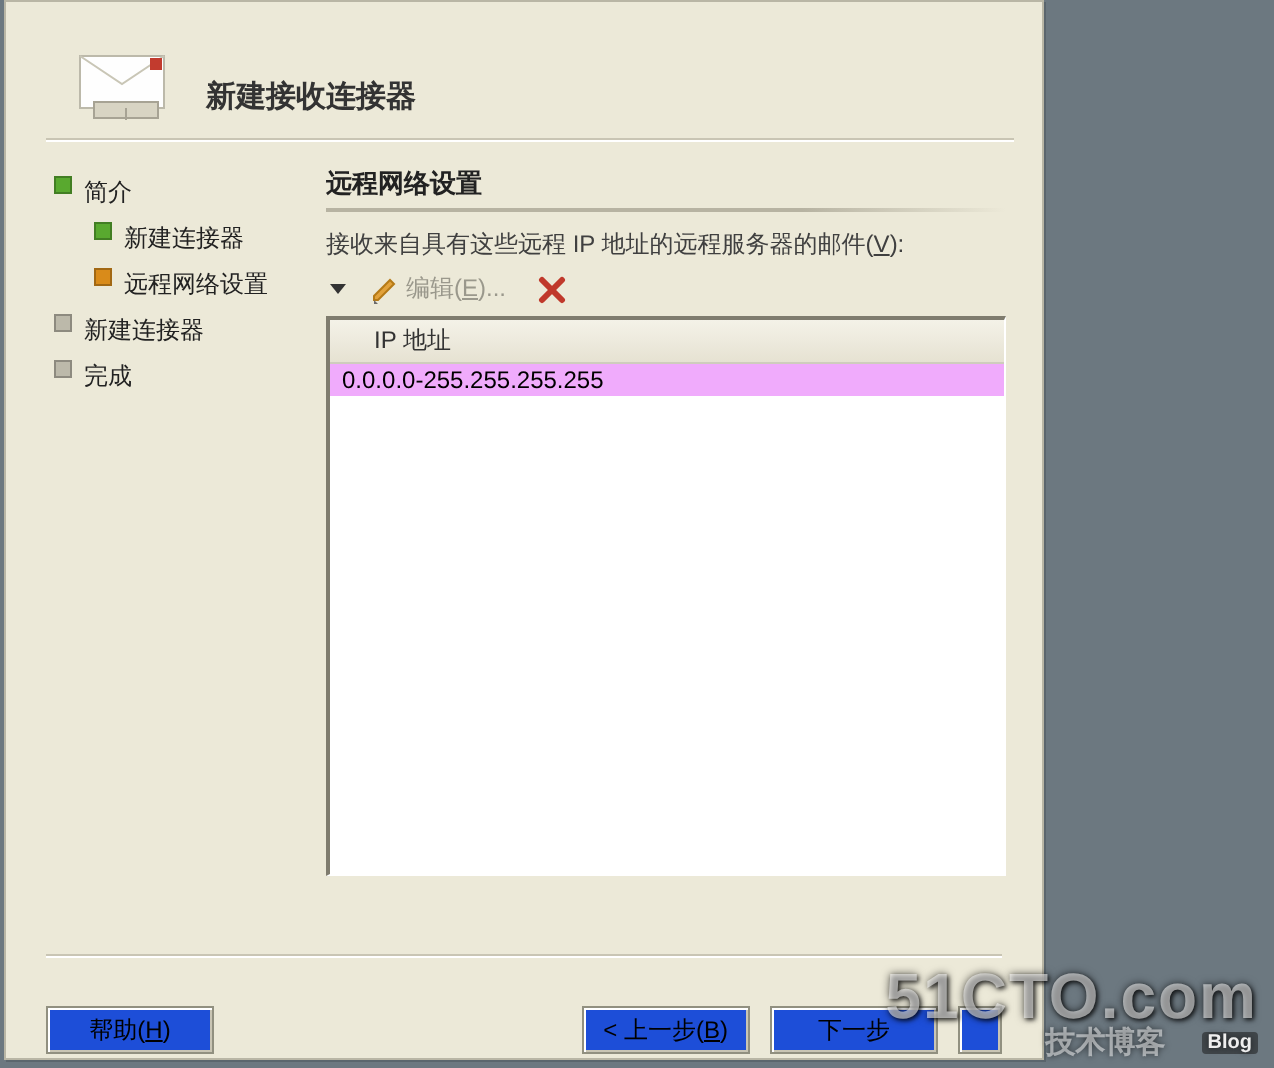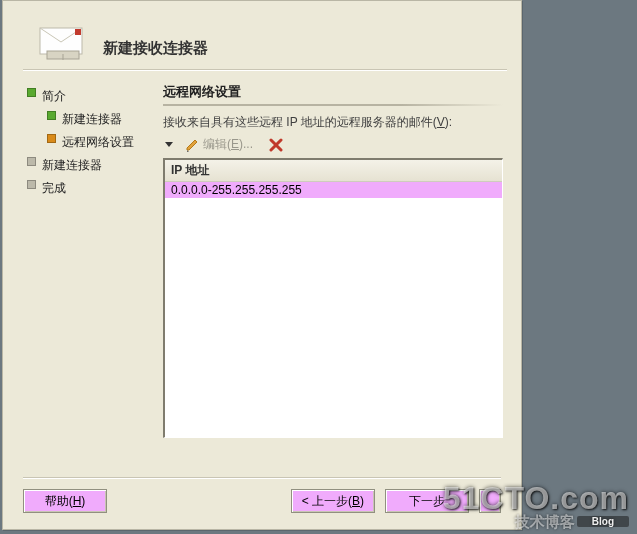--- a/index.html
+++ b/index.html
@@ -83,61 +83,60 @@
     border-left:2px solid #7f7c6e;
     border-right:1px solid #fff;
     border-bottom:1px solid #fff;
     background:#fff; height:280px;
     display:flex; flex-direction:column;
   }
   .list-head{
     background:linear-gradient(#f4f2e8,#e6e2d2);
     border-bottom:1px solid #cfccbd;
     font-size:12px; color:#333;
-    padding:2px 6px;
-    font-weight:bold;
+    padding:2px 22px;
   }
   .list-row{
     background:#f0abfc; 
     padding:1px 6px; font-size:12px; color:#000;
   }
   .list-fill{ flex:1; }
   
   .footer{
     position:absolute; left:0; right:0; bottom:0; height:52px;
     padding:12px 20px 0 20px;
   }
   .footer-rule{
     position:absolute; left:20px; right:20px; top:0;
     border-top:1px solid #c9c5b4; border-bottom:1px solid #fff;
   }
   .btn{
     display:inline-flex; align-items:center; justify-content:center;
     min-width:84px; height:24px; padding:0 10px;
-    background:#f0abfc; color:#000;
+    background:#1d4ed8; color:#000;
     border:1px solid #919080;
     box-shadow: inset 1px 1px 0 #fff, inset -1px -1px 0 #c9c5b4;
-    font-family:inherit; font-size:12px;
+    font-family:inherit; font-size:12px;margin-top:14px;
   }
   .btn.disabled{ color:#a7a598; }
   .footer .left{ float:left; }
   .footer .right{ float:right; display:flex; gap:10px;padding-left:18px; }
   
   .wm{
     position:absolute; right:8px; bottom:4px;
     font-family:Arial,sans-serif; font-weight:bold;
     color:rgba(255,255,255,.55); text-align:right; line-height:1;
     pointer-events:none;
   }
   .wm .l1{ font-size:32px; letter-spacing:1px;
            text-shadow:0 0 4px rgba(0,0,0,.6),1px 1px 2px rgba(0,0,0,.7);}
   .wm .l2{ font-size:15px; color:rgba(255,255,255,.5);
            text-shadow:0 0 3px rgba(0,0,0,.6);}
   .wm .blog{ font-size:10px; line-height:16px; vertical-align:top;
-             background:rgba(30,30,30,.55); color:#eee; padding:0 15px; margin-left:2px;
+             background:rgba(30,30,30,.55); color:#eee; padding:0 3px; margin-left:18px;
              border-radius:2px;}
 </style>
 </head>
 <body>
 
 <div class="dialog">
 
   <div class="hdr">
     <div class="env-icon">
       <svg viewBox="0 0 48 34" width="48" height="34">

